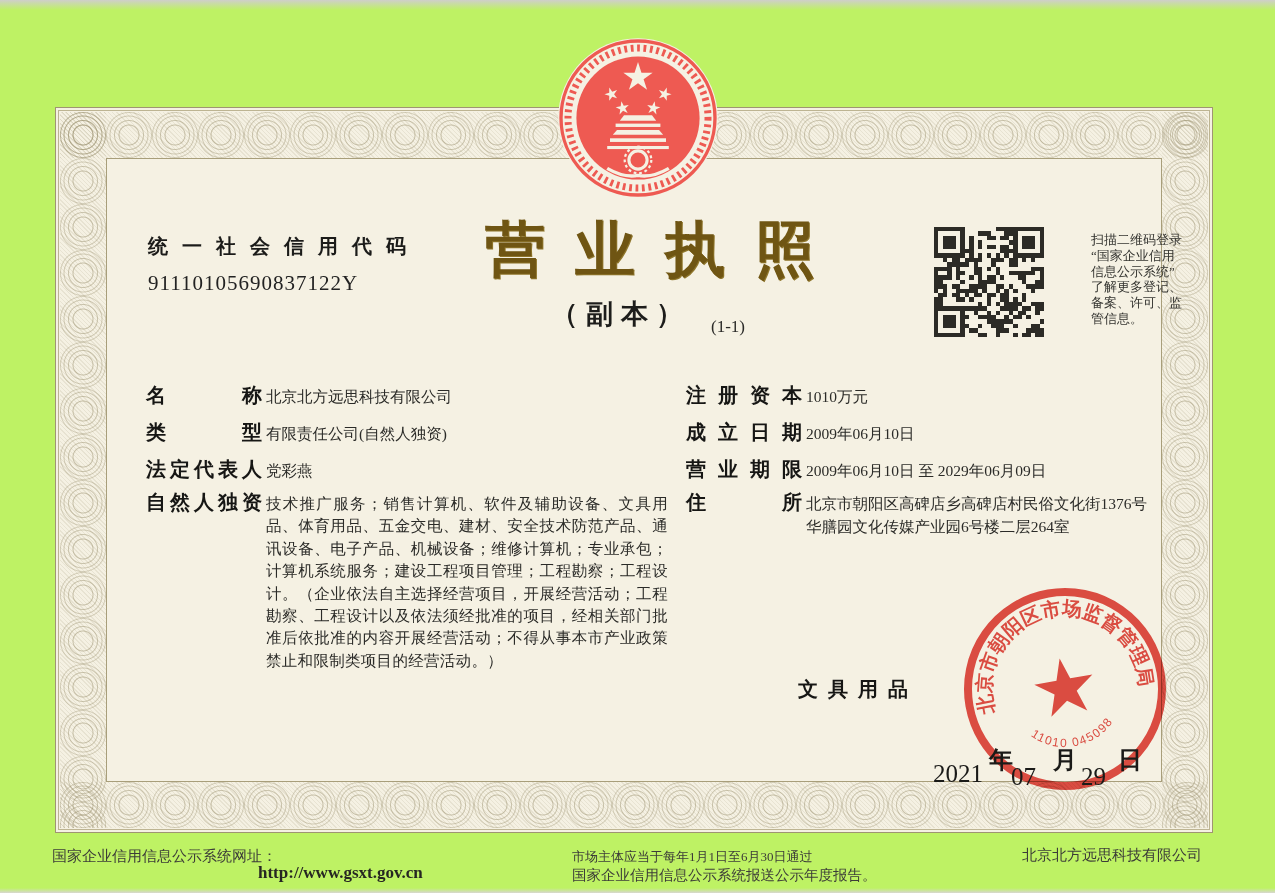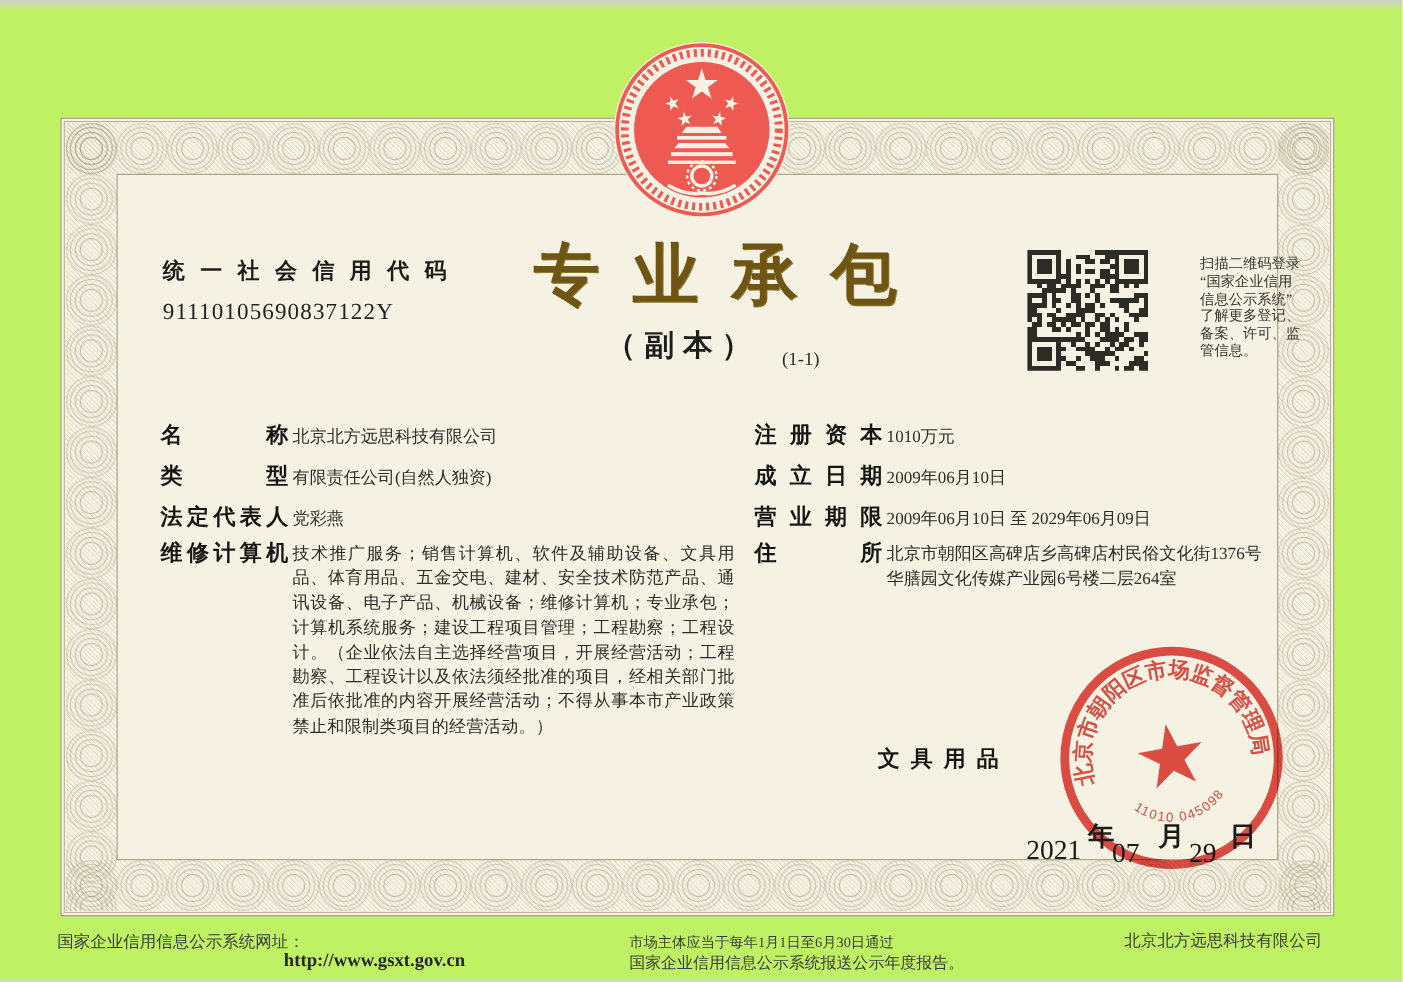--- a/index.html
+++ b/index.html
@@ -112,21 +112,21 @@
       <rect x="38" y="80" width="44" height="2.2" fill="#f5f1e3"></rect>
       <circle cx="60" cy="90" r="6.5" fill="none" stroke="#f5f1e3" stroke-width="2.2"></circle>
       <circle cx="60" cy="90" r="9.5" fill="none" stroke="#f5f1e3" stroke-width="1.6" stroke-dasharray="2 2"></circle>
       <path d="M38,96 Q50,103 60,101 Q70,103 82,96" fill="none" stroke="#f5f1e3" stroke-width="2.4"></path>
     </svg>
   </div>
 
   <div class="credit-label">统一社会信用代码</div>
   <div class="credit-code">91110105690837122Y</div>
 
-  <div class="doc-title">专业承包</div>
+  <div class="doc-title">营业执照</div>
   <div class="subtitle-row">
     <span class="subtitle">（副本）</span><span class="copy-index">(1-1)</span>
   </div>
 
   <div class="qr">
     <svg id="qrsvg" viewBox="0 0 25 25" shape-rendering="crispEdges">
         <rect x="0" y="0" width="1" height="1" fill="#2c2b26"></rect>
         <rect x="1" y="0" width="1" height="1" fill="#2c2b26"></rect>
         <rect x="2" y="0" width="1" height="1" fill="#2c2b26"></rect>
         <rect x="3" y="0" width="1" height="1" fill="#2c2b26"></rect>
@@ -463,21 +463,21 @@
     <div>备案、许可、监</div>
     <div>管信息。</div>
   </div>
 
   <div class="flabel l-lab row0">名称</div>
   <div class="fvalue l-val v0">北京北方远思科技有限公司</div>
   <div class="flabel l-lab row1">类型</div>
   <div class="fvalue l-val v1">有限责任公司(自然人独资)</div>
   <div class="flabel l-lab row2">法定代表人</div>
   <div class="fvalue l-val v2">党彩燕</div>
-  <div class="flabel l-lab row3">维修计算机</div>
+  <div class="flabel l-lab row3">自然人独资</div>
   <div class="fvalue l-val v3 scope">技术推广服务；销售计算机、软件及辅助设备、文具用品、体育用品、五金交电、建材、安全技术防范产品、通讯设备、电子产品、机械设备；维修计算机；专业承包；计算机系统服务；建设工程项目管理；工程勘察；工程设计。（企业依法自主选择经营项目，开展经营活动；工程勘察、工程设计以及依法须经批准的项目，经相关部门批准后依批准的内容开展经营活动；不得从事本市产业政策禁止和限制类项目的经营活动。）</div>
 
   <div class="flabel r-lab row0">注册资本</div>
   <div class="fvalue r-val v0">1010万元</div>
   <div class="flabel r-lab row1">成立日期</div>
   <div class="fvalue r-val v1">2009年06月10日</div>
   <div class="flabel r-lab row2">营业期限</div>
   <div class="fvalue r-val v2">2009年06月10日 至 2029年06月09日</div>
   <div class="flabel r-lab row3">住所</div>
   <div class="fvalue r-val v3 addr">北京市朝阳区高碑店乡高碑店村民俗文化街1376号华膳园文化传媒产业园6号楼二层264室</div>

